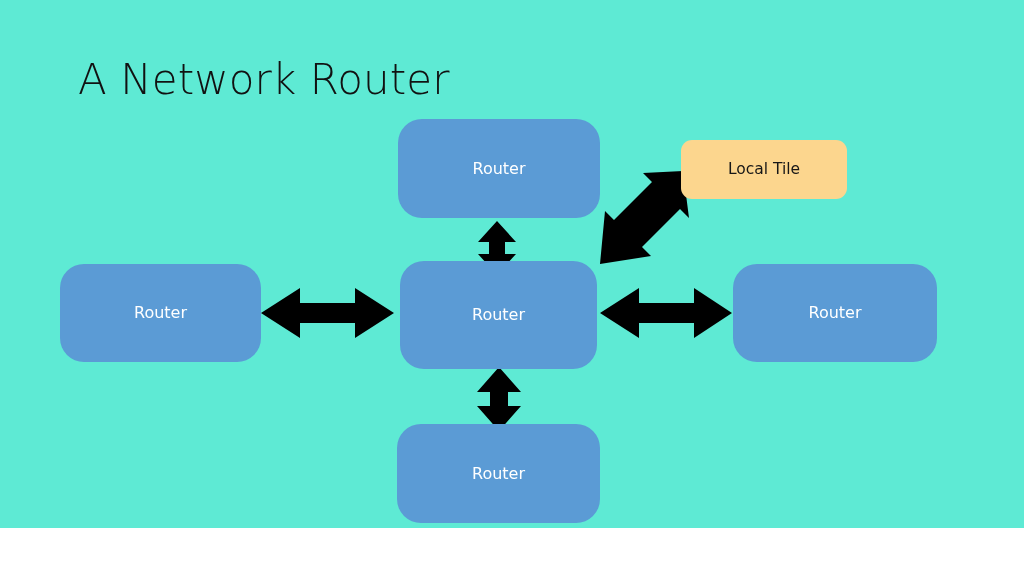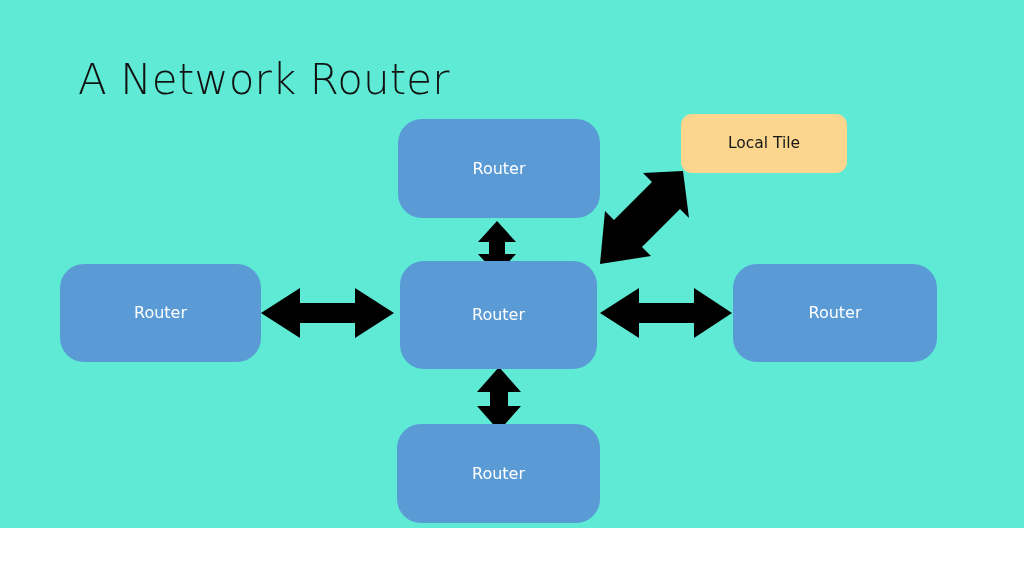--- a/index.html
+++ b/index.html
@@ -64,21 +64,21 @@
     color: #171717;
     font-size: 15.5px;
   }
 
   
   #node-router-top    { left: 398px; top: 119px; width: 202px; height: 99px; }
   #node-router-center { left: 400px; top: 261px; width: 197px; height: 108px; }
   #node-router-left   { left:  60px; top: 264px; width: 201px; height:  98px; }
   #node-router-right  { left: 733px; top: 264px; width: 204px; height:  98px; }
   #node-router-bottom { left: 397px; top: 424px; width: 203px; height:  99px; }
-  #node-local-tile    { left: 681px; top: 114px; width: 166px; height:  59px; }
+  #node-local-tile    { left: 681px; top: 140px; width: 166px; height:  59px; }
 
   
   #arrow-layer {
     position: absolute;
     left: 0;
     top: 0;
     width: 1024px;
     height: 576px;
     pointer-events: none;
   }

